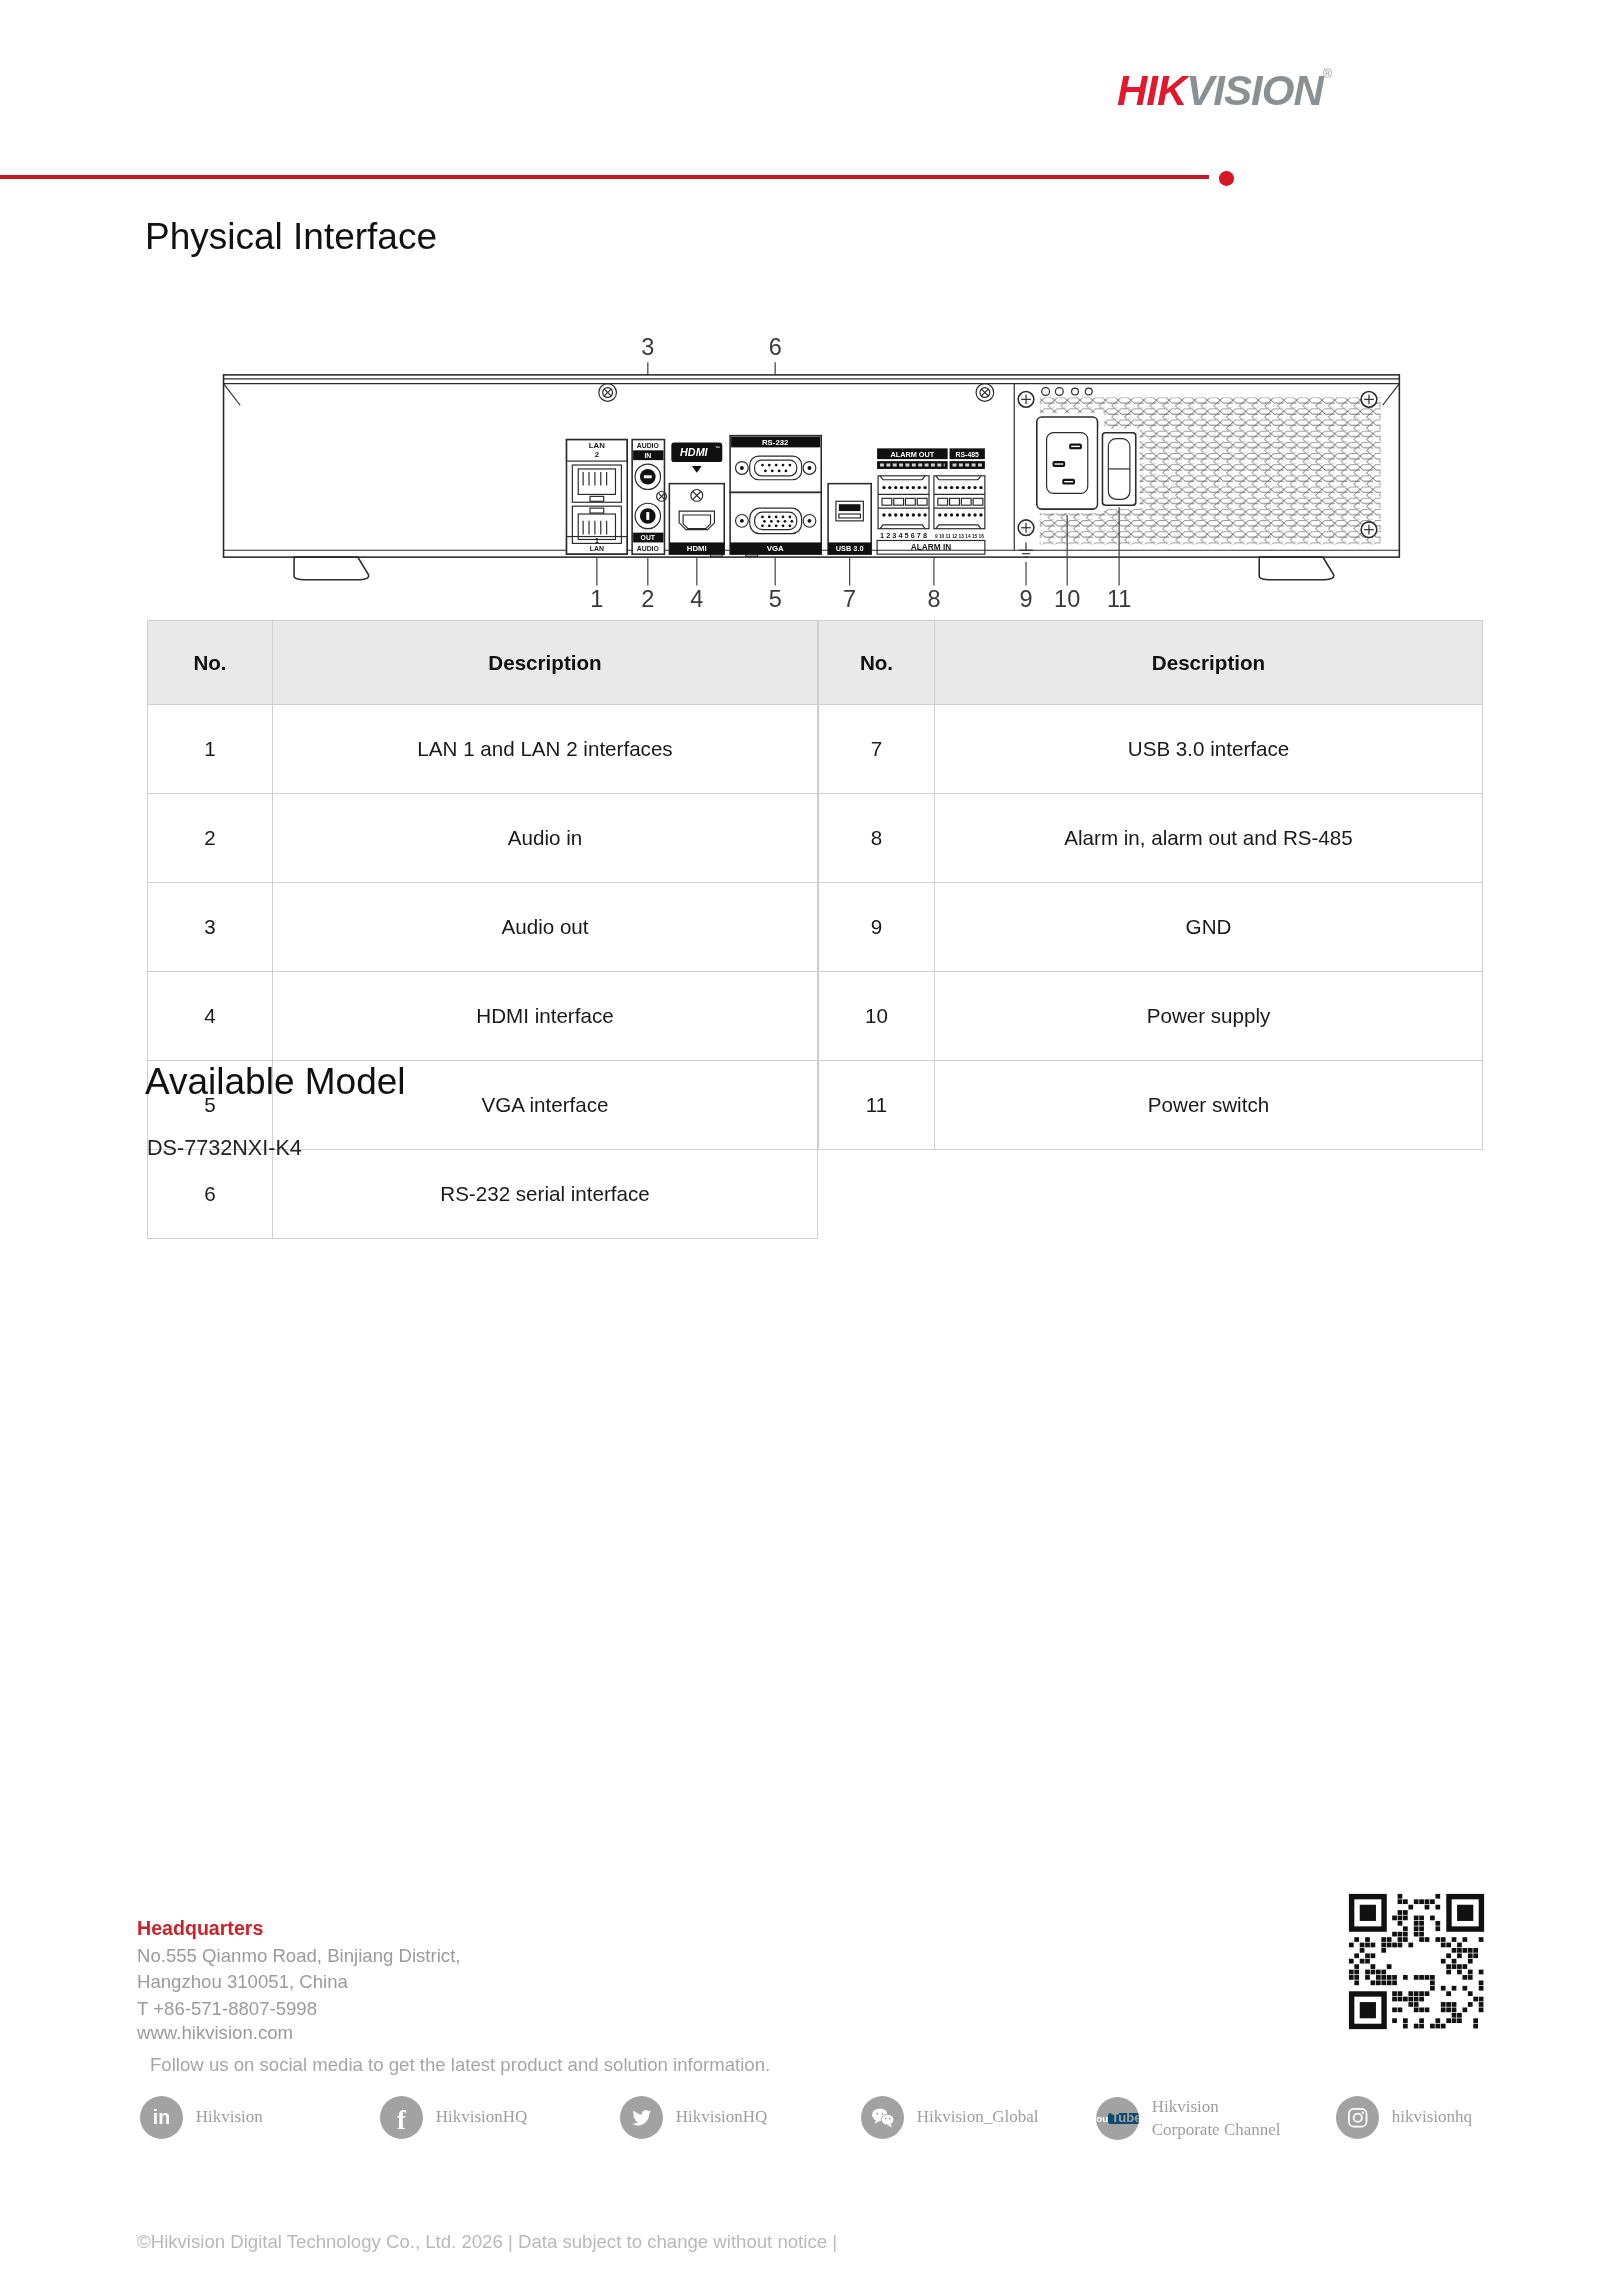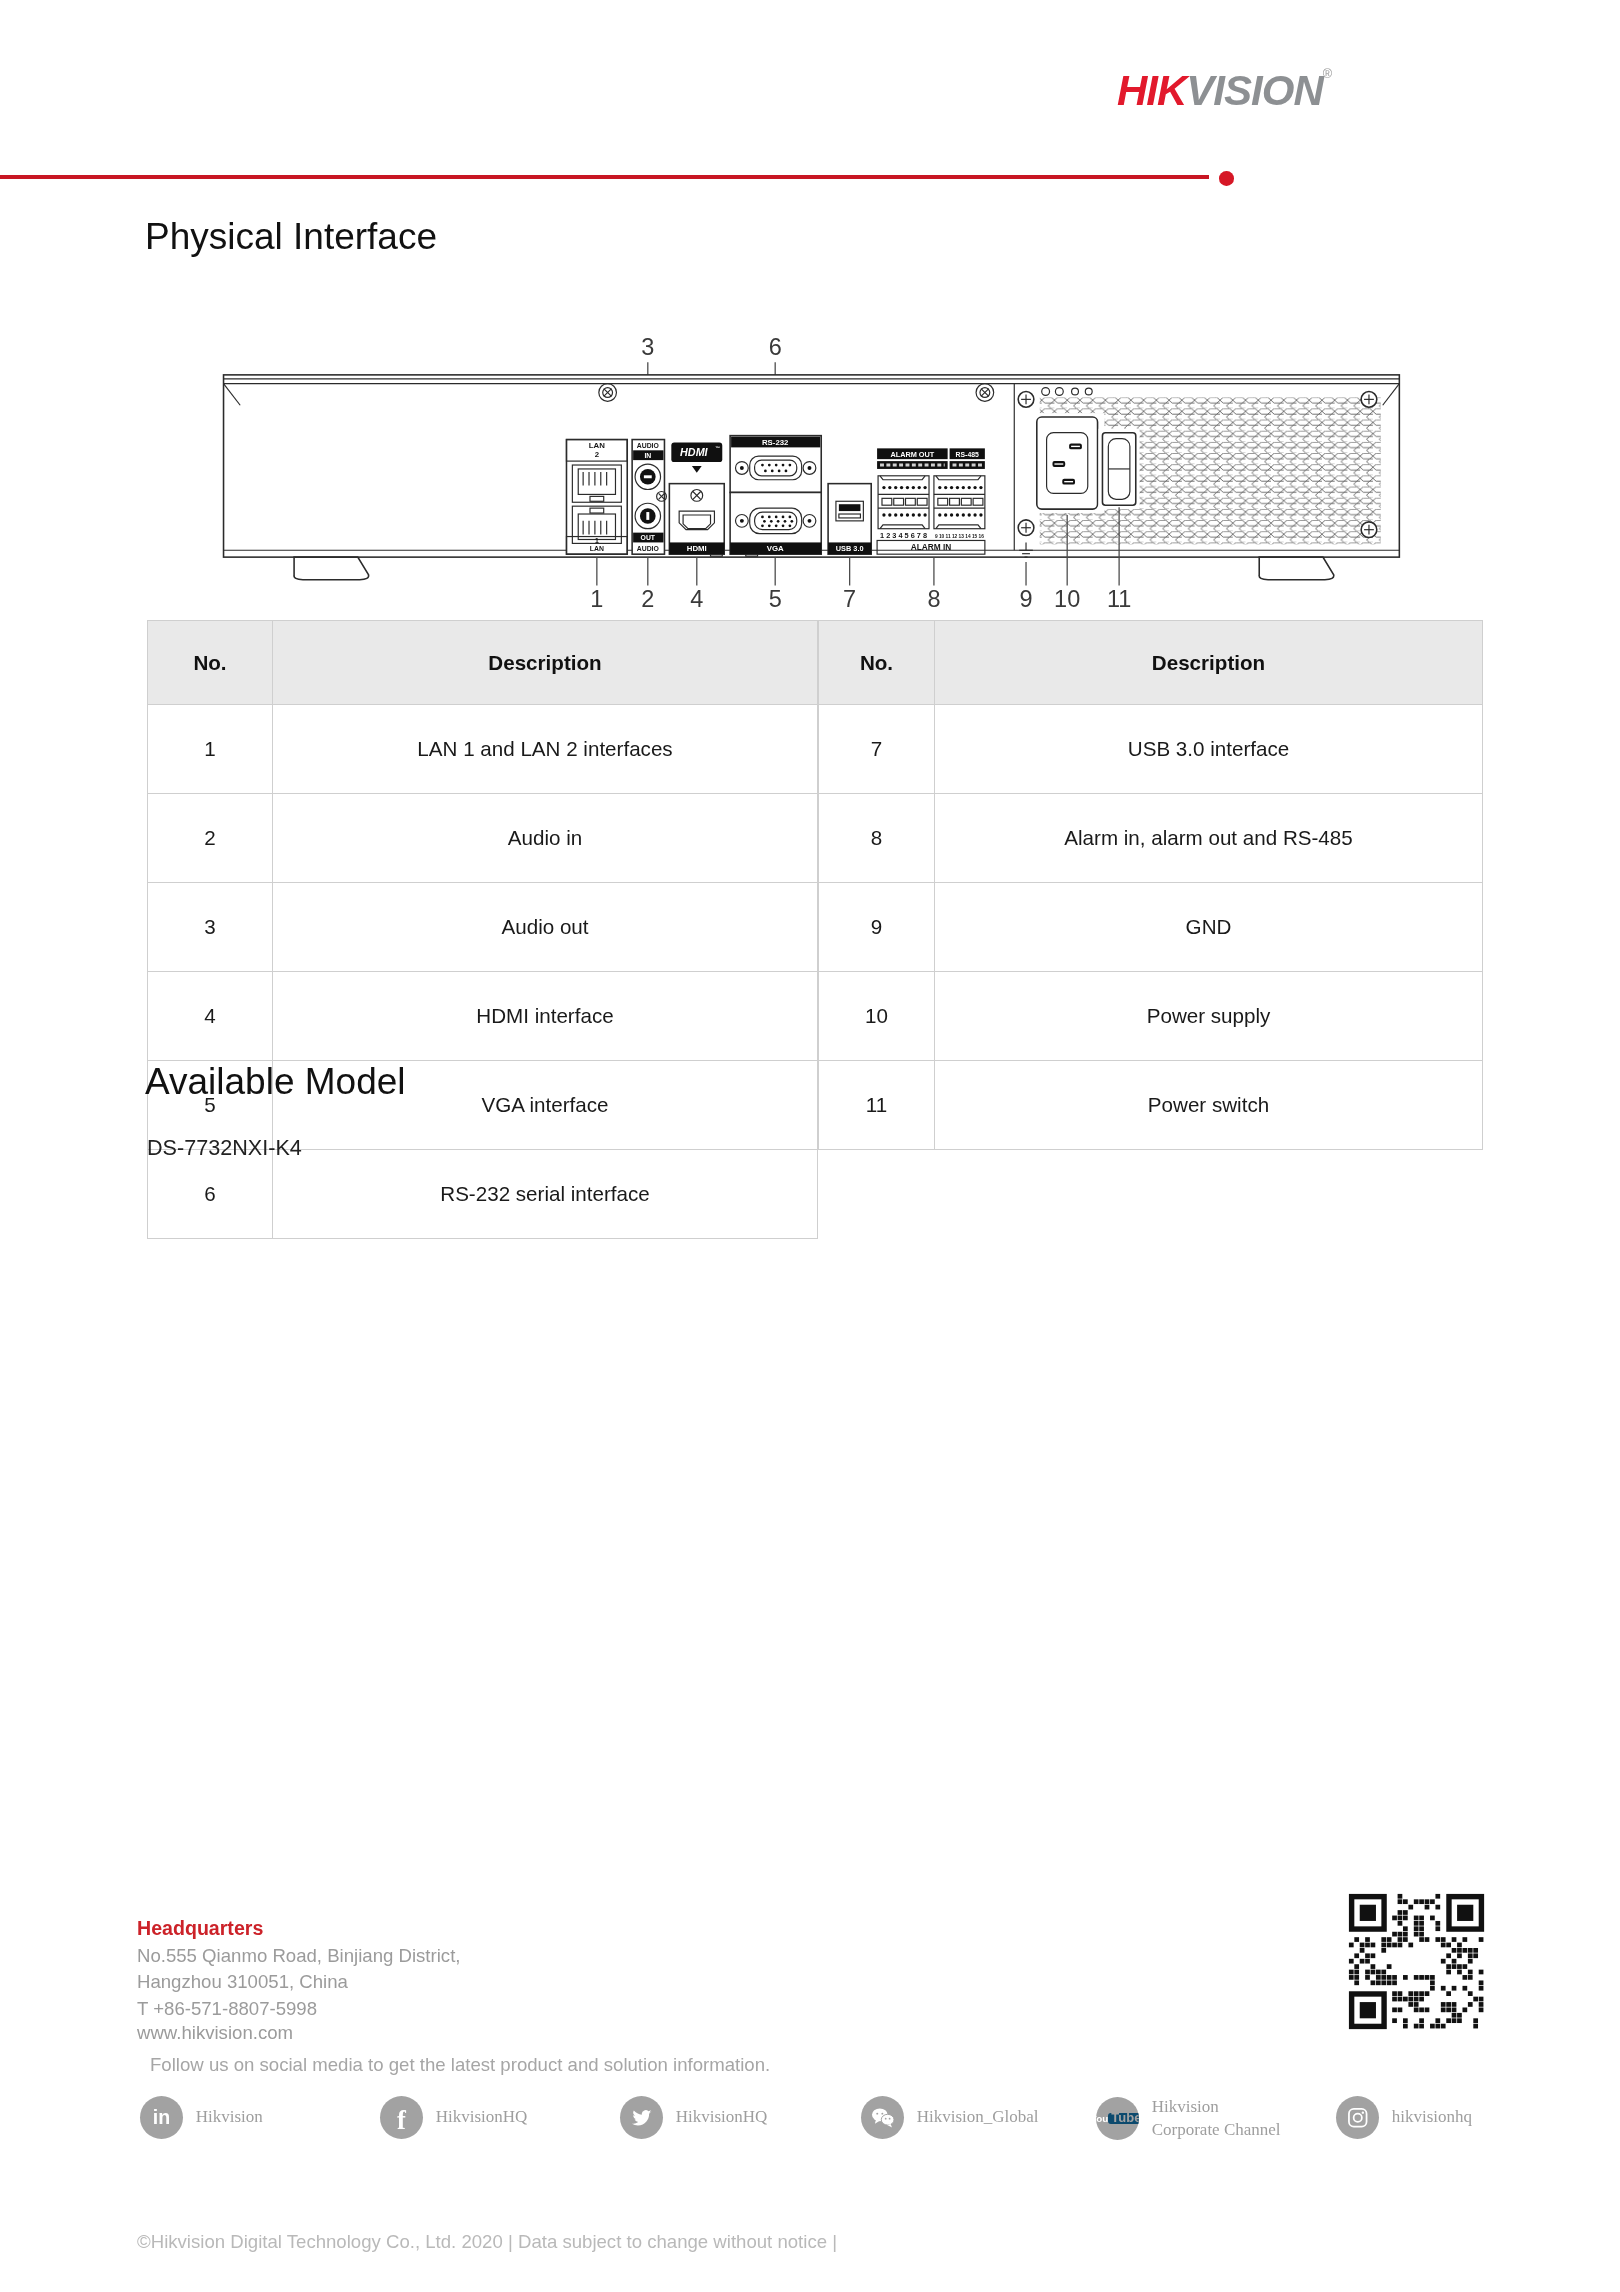--- a/index.html
+++ b/index.html
@@ -698,15 +698,15 @@
         <svg width="23.5" height="23.5" viewBox="0 0 24 24" fill="none" stroke="#fff" stroke-width="1.8">
           <rect x="3" y="3" width="18" height="18" rx="5"></rect>
             <circle cx="12" cy="12" r="4.2"></circle>
             <circle cx="17.2" cy="6.8" r="1.2" fill="#fff" stroke="none"></circle>
         </svg>
       </span>
       <span class="slabel">hikvisionhq</span>
     </div>
   </div>
 
-  <div class="copyright">©Hikvision Digital Technology Co., Ltd. 2020 | Data subject to change without notice |</div>
+  <div class="copyright">©Hikvision Digital Technology Co., Ltd. 2026 | Data subject to change without notice |</div>
 </div>
 
 
 </body></html>

